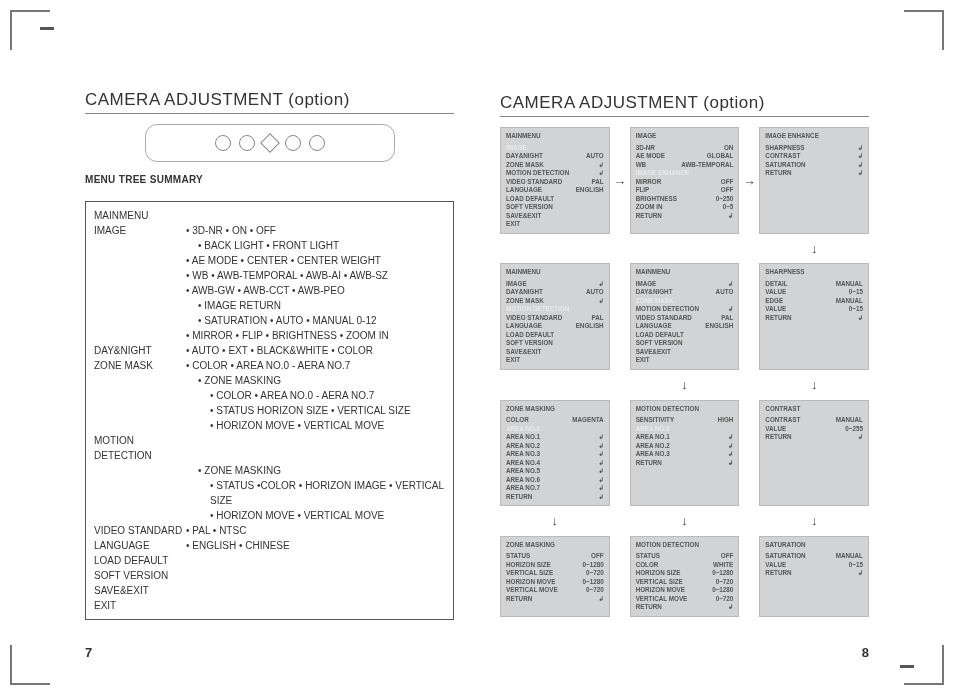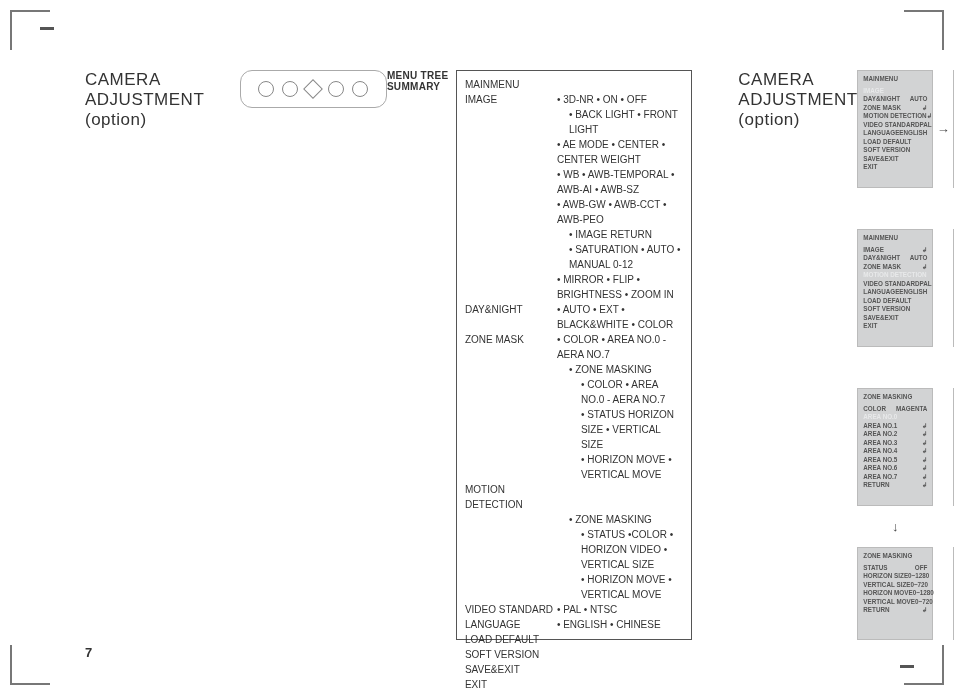--- a/index.html
+++ b/index.html
@@ -22,21 +22,21 @@
   .crop-br { bottom: 10px; right: 10px; border-right: 2px solid #777; border-bottom: 2px solid #777; }
   .bar1, .bar2 { position: absolute; width: 14px; height: 3px; background:#555; }
   .bar1 { top: 27px; left: 40px; } .bar2 { bottom: 27px; right: 40px; }
 
   .pages {
     position: absolute;
     top: 70px; left: 85px; right: 85px; bottom: 55px;
     display: flex;
     gap: 34px;
   }
-  .page { flex: 1; display: flex; flex-direction: row; position: relative; }
+  .page { flex: 1; display: flex; flex-direction: column; position: relative; justify-content: center; }
   .page7 { padding-right: 6px; }
   .page8 { padding-left: 6px; }
 
   .heading { font-size: 17px; font-weight: 400; letter-spacing: .5px; }
   .heading-rule { height: 1px; background: #888; margin: 3px 0 10px 0; }
   .intro { font-size: 12px; font-weight: 700; line-height: 1.35; margin-bottom: 10px; }
   .controller {
     border: 1px solid #aaa; border-radius: 12px;
     height: 38px; width: 250px; margin: 0 auto 12px auto;
     display: flex; align-items: center; justify-content: center; gap: 8px;
@@ -175,21 +175,21 @@
           </div>
           <div class="tree-row">
             <div class="tree-key" style="width: 100px;">MOTION DETECTION</div>
           </div>
           <div class="tree-row">
             <div class="tree-key"></div>
             <div class="tree-val indent1">• ZONE MASKING</div>
           </div>
           <div class="tree-row">
             <div class="tree-key"></div>
-            <div class="tree-val indent2">• STATUS  •COLOR • HORIZON VIDEO • VERTICAL SIZE</div>
+            <div class="tree-val indent2">• STATUS  •COLOR • HORIZON IMAGE • VERTICAL SIZE</div>
           </div>
           <div class="tree-row">
             <div class="tree-key"></div>
             <div class="tree-val indent2">• HORIZON MOVE • VERTICAL MOVE</div>
           </div>
           <div class="tree-row">
             <div class="tree-key">VIDEO STANDARD</div>
             <div class="tree-val">• PAL • NTSC</div>
           </div>
           <div class="tree-row">

